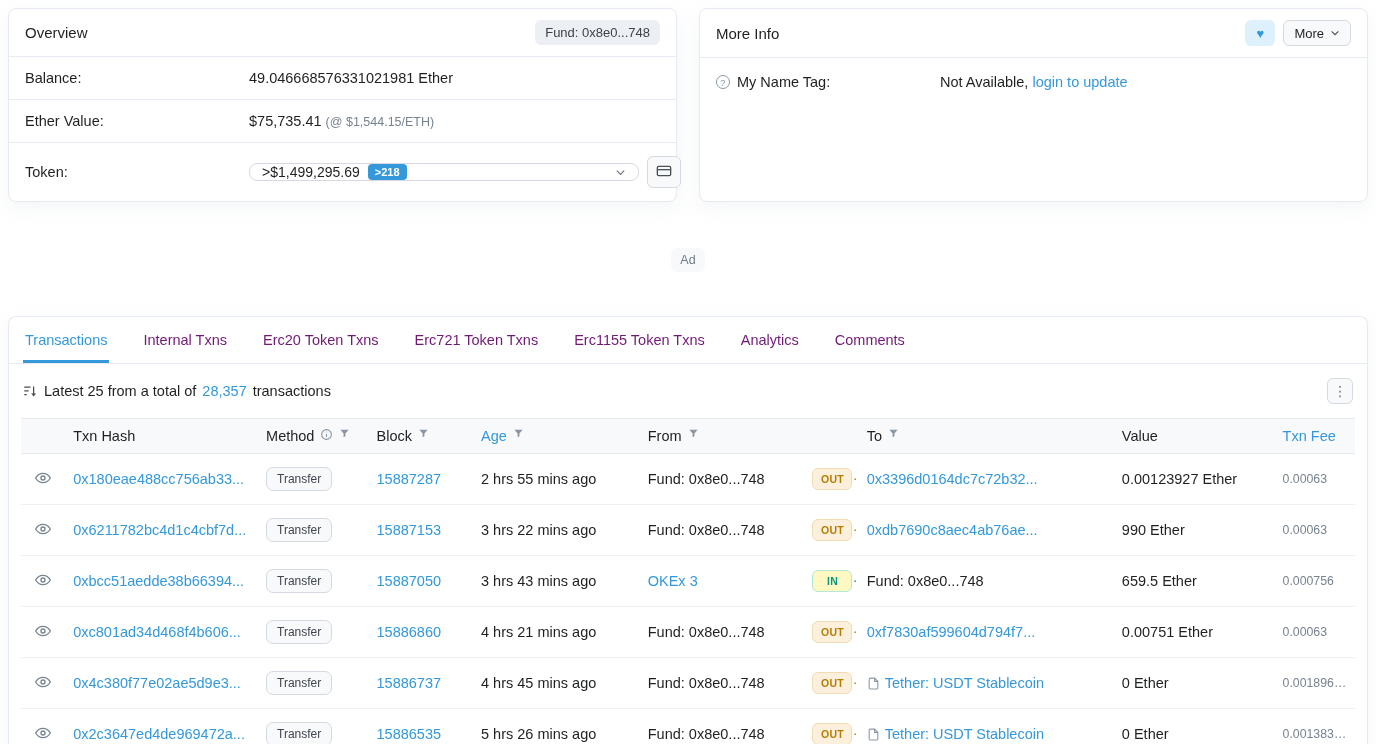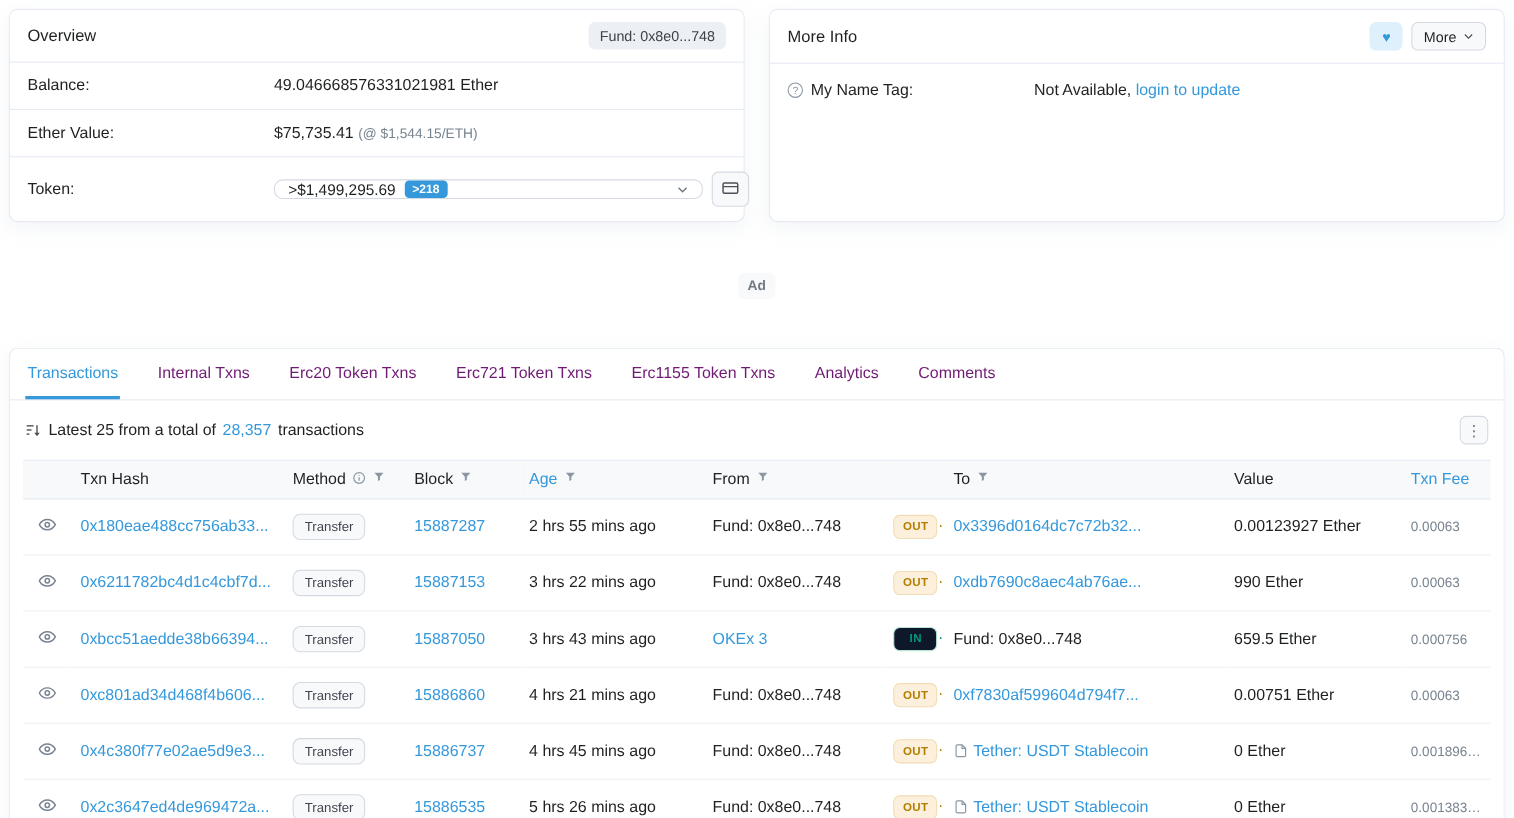--- a/index.html
+++ b/index.html
@@ -67,21 +67,21 @@
     width:14px; height:14px; border:1px solid #8a97a3; border-radius:50%;
     color:#8a97a3; font-size:9.5px; display:inline-flex; align-items:center; justify-content:center;
     margin-right:7px; flex:0 0 auto;
   }
   .mi-row { display:flex; align-items:center; padding:16px 16px 60px 16px; }
   .mi-label { width:224px; flex:0 0 224px; display:flex; align-items:center; }
   a.link, .link { color:#3498db; text-decoration:none; cursor:pointer; }
 
   
   .ad-wrap { display:flex; justify-content:center; margin:46px 0 44px 0; }
-  .ad-box { background:#f8f9fa; color:#707a85; font-size:12.5px; padding:5px 9px; border-radius:6px;font-weight:bold; }
+  .ad-box { background:#f8f9fa; color:#707a85; font-size:12.5px; padding:5px 9px; border-radius:6px; }
 
   
   .txn-card { margin:0 8px; border:1px solid #e7eaf3; border-bottom:none; border-radius:8px 8px 0 0;
               box-shadow:0 6px 18px rgba(189,197,209,.18); background:#fff; }
   .tabs { display:flex; gap:32px; padding:0 14px; border-bottom:1px solid #e7eaf3; }
   .tab { padding:15px 2px 12px 2px; font-size:14.5px; color:#701a75; cursor:pointer; border-bottom:3px solid transparent; white-space:nowrap; }
   .tab.active { color:#3498db; font-weight:500; border-bottom-color:#3498db; }
 
   .summary-row { display:flex; align-items:center; justify-content:space-between; padding:14px 14px; }
   .summary-left { display:flex; align-items:center; gap:6px; }
@@ -108,21 +108,21 @@
   .eye { display:inline-flex; cursor:pointer; }
   .method-pill {
     display:inline-block; padding:4px 10px; font-size:12px; color:#40464e;
     background:#f8f9fa; border:1px solid #d5dae2; border-radius:7px;
   }
   .dir-badge {
     display:inline-block; min-width:40px; text-align:center; padding:4px 6px;
     font-size:10.5px; font-weight:700; letter-spacing:.3px; border-radius:6px;
   }
   .dir-out { color:#b47d00; background:#fcf0dd; border:1px solid #f1dcb4; }
-  .dir-in  { color:#02977e; background:#0f172a; border:1px solid #b6e6d4; }
+  .dir-in  { color:#02977e; background:#fef9c3; border:1px solid #b6e6d4; }
   .addr { color:#1e2022; }
   .addr.link { color:#3498db; }
   .c-fee-cell { font-size:12.3px; color:#77838f; }
   .file-icon { display:inline-flex; margin-right:5px; vertical-align:-2px; }
   .filter-icon { display:inline-flex; cursor:pointer; }
 </style>
 </head>
 <body>
 
 <div class="page">

